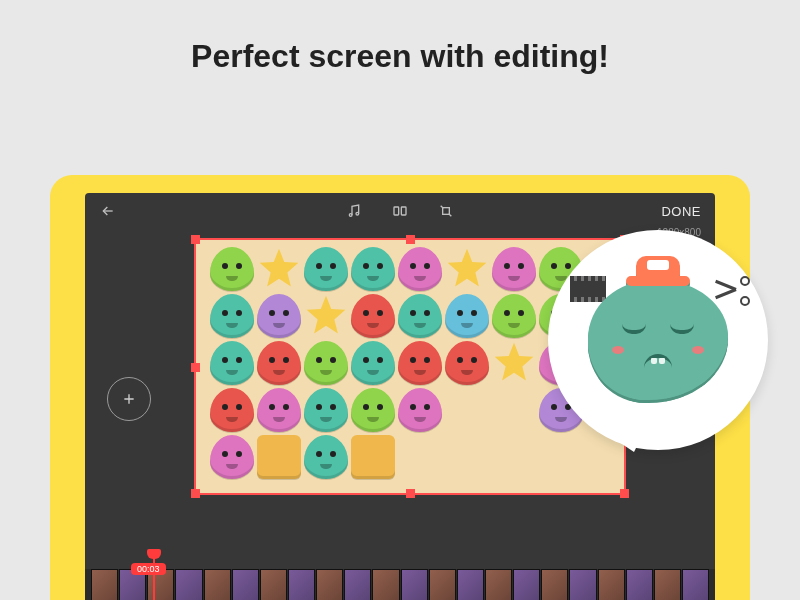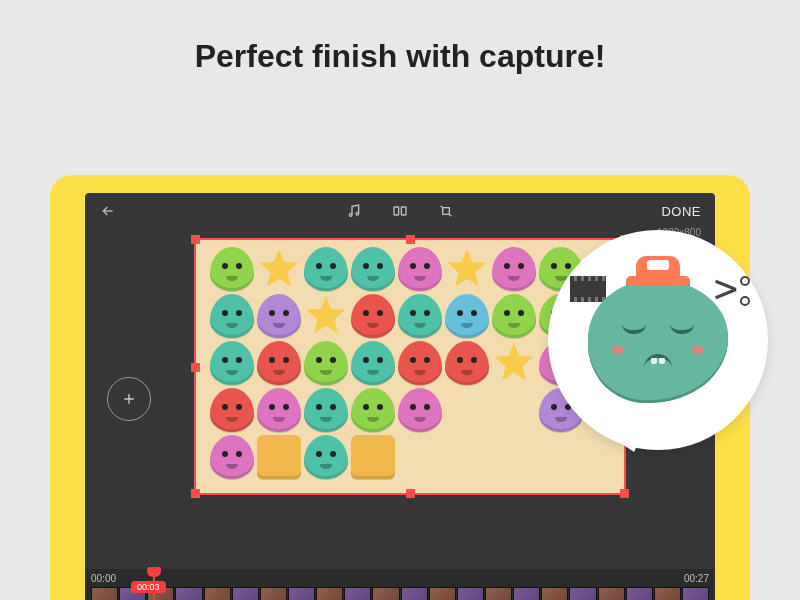--- a/index.html
+++ b/index.html
@@ -201,21 +201,21 @@
   }
   .scissors .blade{position:absolute; width:22px; height:3px; background:#444; left:0; top:10px; transform-origin:right center;}
   .scissors .b1{transform:rotate(-22deg)} .scissors .b2{transform:rotate(22deg)}
   .scissors .ring{position:absolute; width:10px; height:10px; border:2.5px solid #444; border-radius:50%;}
   .scissors .r1{right:-4px; top:-2px} .scissors .r2{right:-4px; bottom:-2px}
 </style>
 </head>
 <body>
 
 <div class="hero-text">
-  <h1 class="hero-title">Perfect finish with capture!</h1>
+  <h1 class="hero-title">Perfect screen with editing!</h1>
 </div>
 
 <div class="tablet">
   <div class="screen">
 
     <div class="topbar">
       <div class="back">
         <svg viewBox="0 0 24 24" width="16" height="16" fill="none" stroke="#d7d7d7" stroke-width="2">
             <path d="M19 12H5"></path>
             <path d="M11 18l-6-6 6-6"></path>
@@ -302,24 +302,20 @@
         <div class="handle bl"></div>
         <div class="handle br"></div>
         <div class="handle tc"></div>
         <div class="handle bc"></div>
         <div class="handle lc"></div>
         <div class="handle rc"></div>
       </div>
     </div>
 
     <div class="timeline">
-      <div class="time-scale">
-        <span>00:00</span>
-        <span>00:27</span>
-      </div>
       <div class="track" id="track">
         <div class="playhead"></div>
         <div class="time-chip">00:03</div>
       <div class="thumb"></div>
           <div class="thumb"></div>
           <div class="thumb"></div>
           <div class="thumb"></div>
           <div class="thumb"></div>
           <div class="thumb"></div>
           <div class="thumb"></div>

